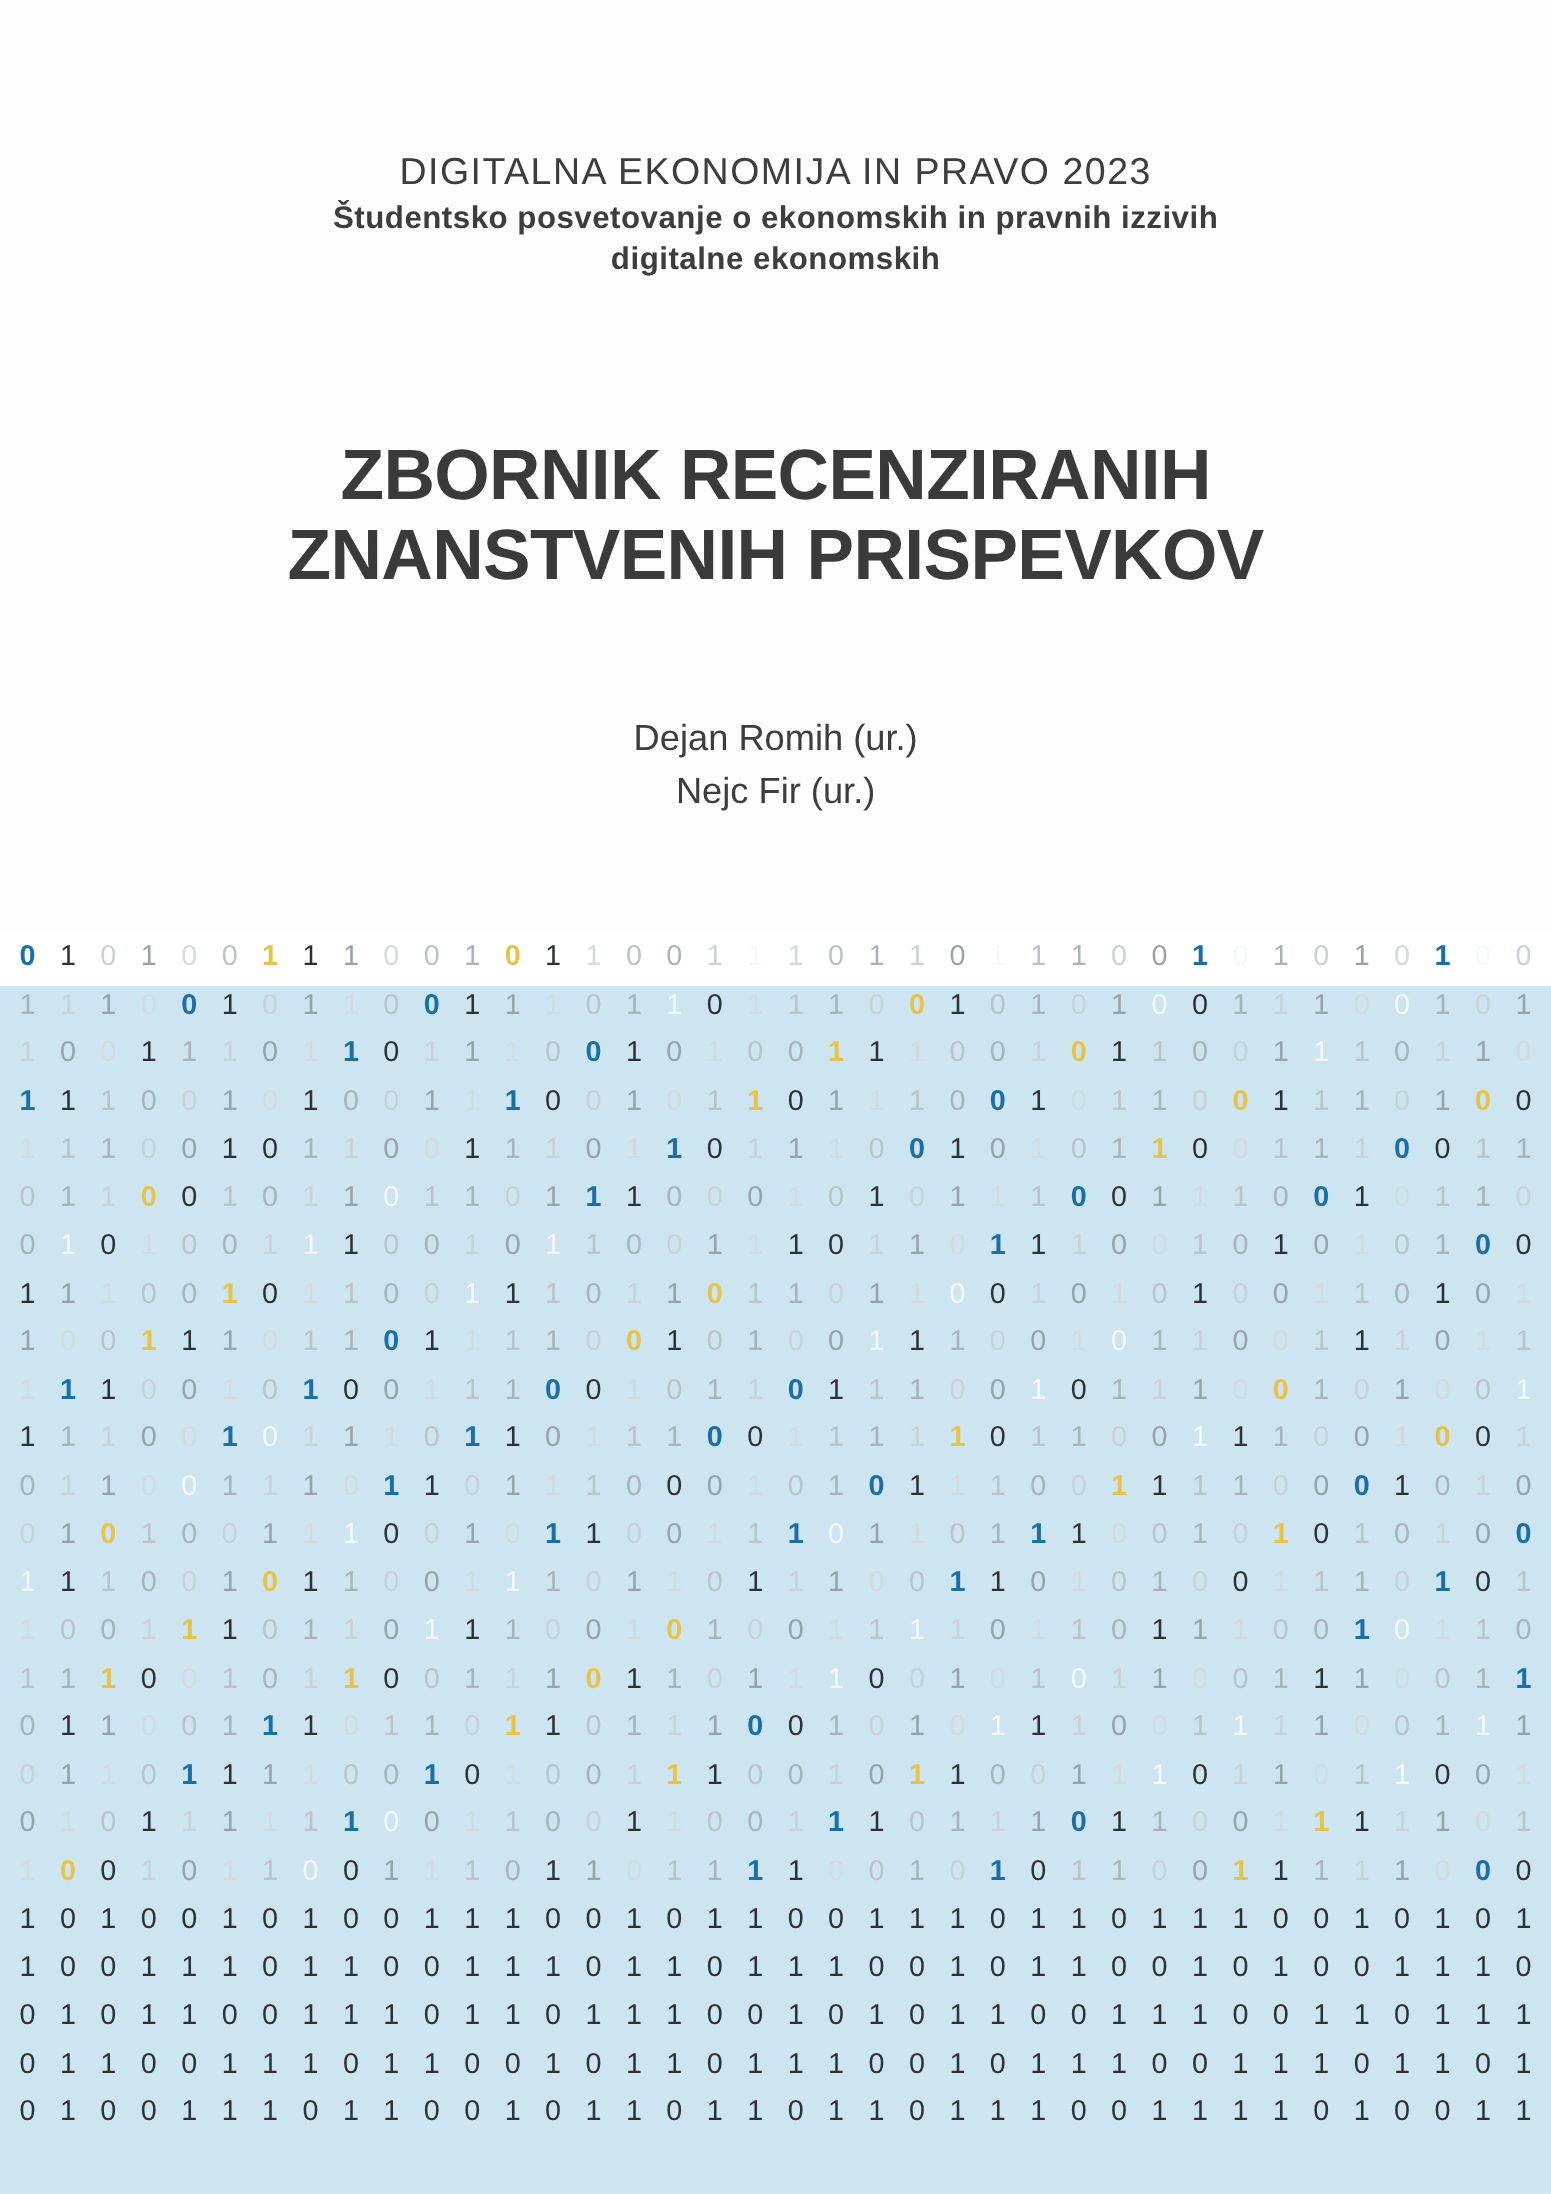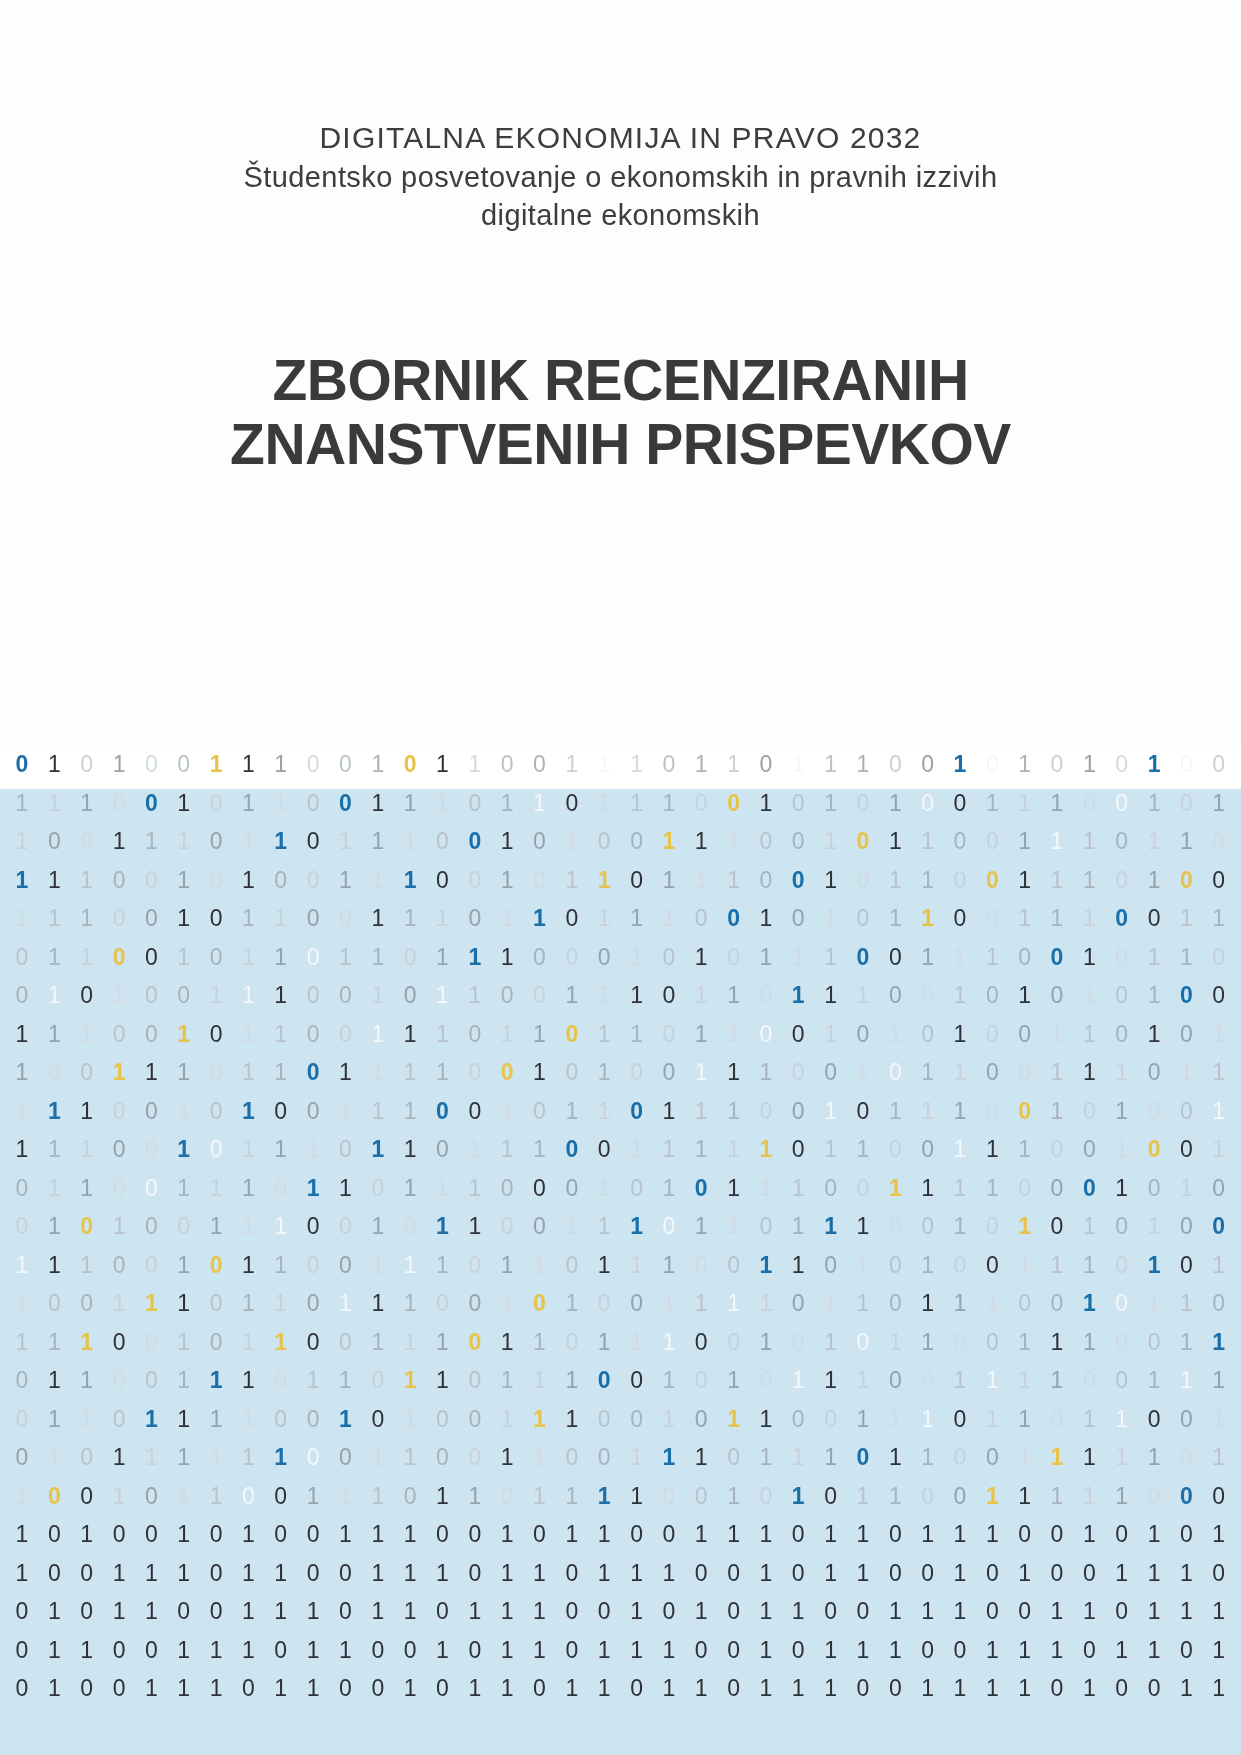--- a/index.html
+++ b/index.html
@@ -32,21 +32,21 @@
   }
   .series-line {
     font-size: 30px;
     letter-spacing: 0.4px;
     color: #3d3d3d;
     line-height: 1.32;
     font-weight: 400;
   }
   .series-line.l1 { letter-spacing: 1.2px; }
   .series-line.l2,
-  .series-line.l3 { font-size: 29px; }
+  .series-line.l3 { font-size: 25px; font-weight: bold; }
 
   
   .main-title {
     position: absolute;
     top: 348px;
     left: 0;
     width: 1241px;
     text-align: center;
     font-size: 57px;
     font-weight: bold;
@@ -117,30 +117,34 @@
     width: 28px;
     text-align: center;
   }
 </style>
 </head>
 <body>
 
 <div class="cover">
 
   <div class="header">
-    <div class="series-line l1">DIGITALNA EKONOMIJA IN PRAVO 2032</div>
+    <div class="series-line l1">DIGITALNA EKONOMIJA IN PRAVO 2023</div>
     <div class="series-line l2">Študentsko posvetovanje o ekonomskih in pravnih izzivih</div>
     <div class="series-line l3">digitalne ekonomskih</div>
   </div>
 
   <div class="main-title">
     <span class="tl">ZBORNIK RECENZIRANIH</span>
     <span class="tl">ZNANSTVENIH PRISPEVKOV</span>
   </div>
 
+  <div class="editors">
+    <div>Dejan Romih (ur.)</div>
+    <div>Nejc Fir (ur.)</div>
+  </div>
 
   <div class="binary-art">
     <div class="tint"></div>
     <div class="tint-fade"></div>
     <div class="rows" id="binary-rows">
         <div class="brow">
           <span class="bit" style="color: rgb(26, 111, 168); font-weight: bold;">0</span>
           <span class="bit" style="color: rgb(46, 50, 54); font-weight: 400;">1</span>
           <span class="bit" style="color: rgb(200, 210, 216); font-weight: 400;">0</span>
           <span class="bit" style="color: rgb(150, 163, 171); font-weight: 400;">1</span>

